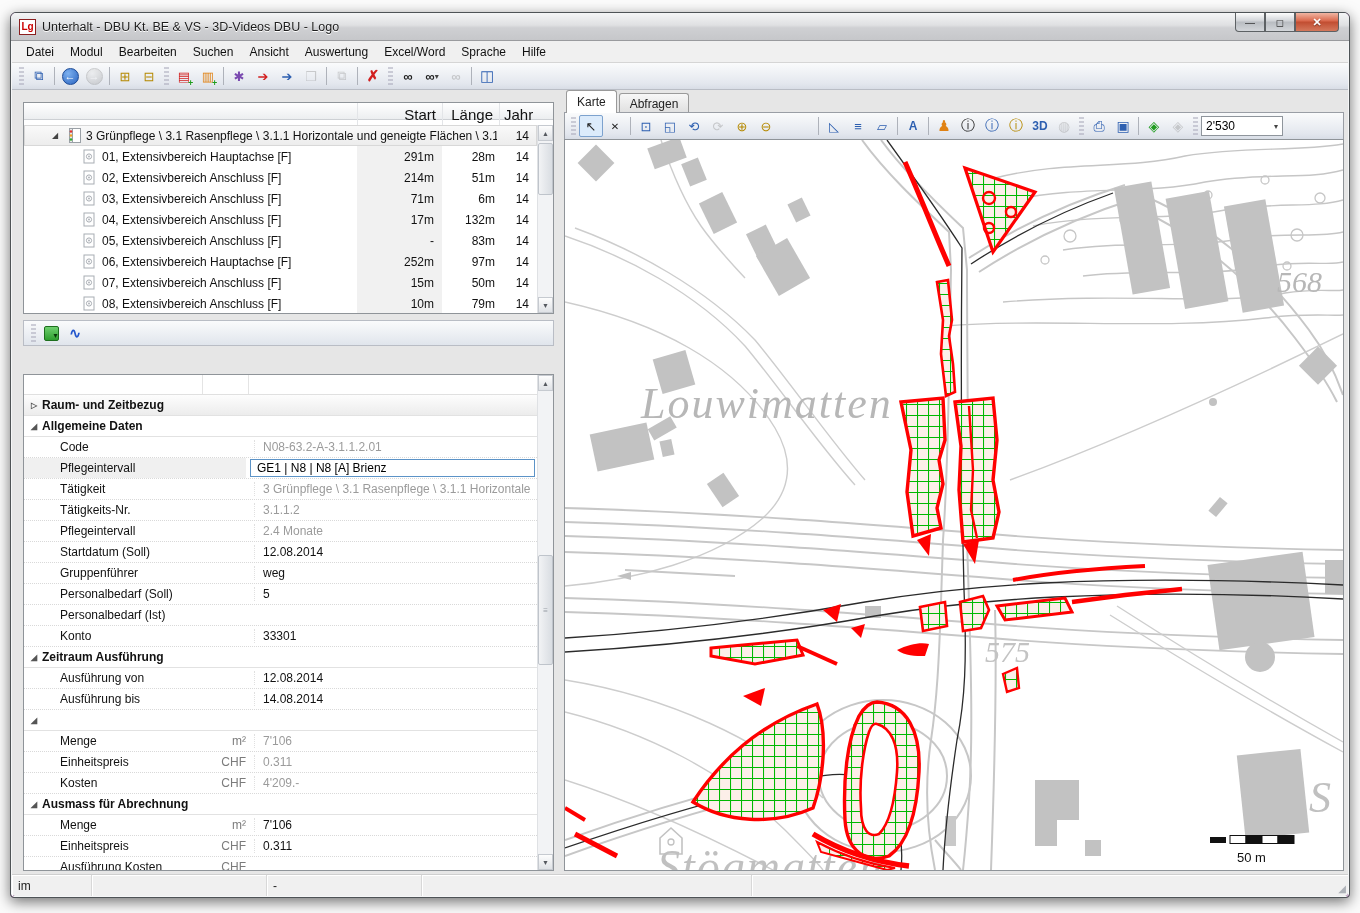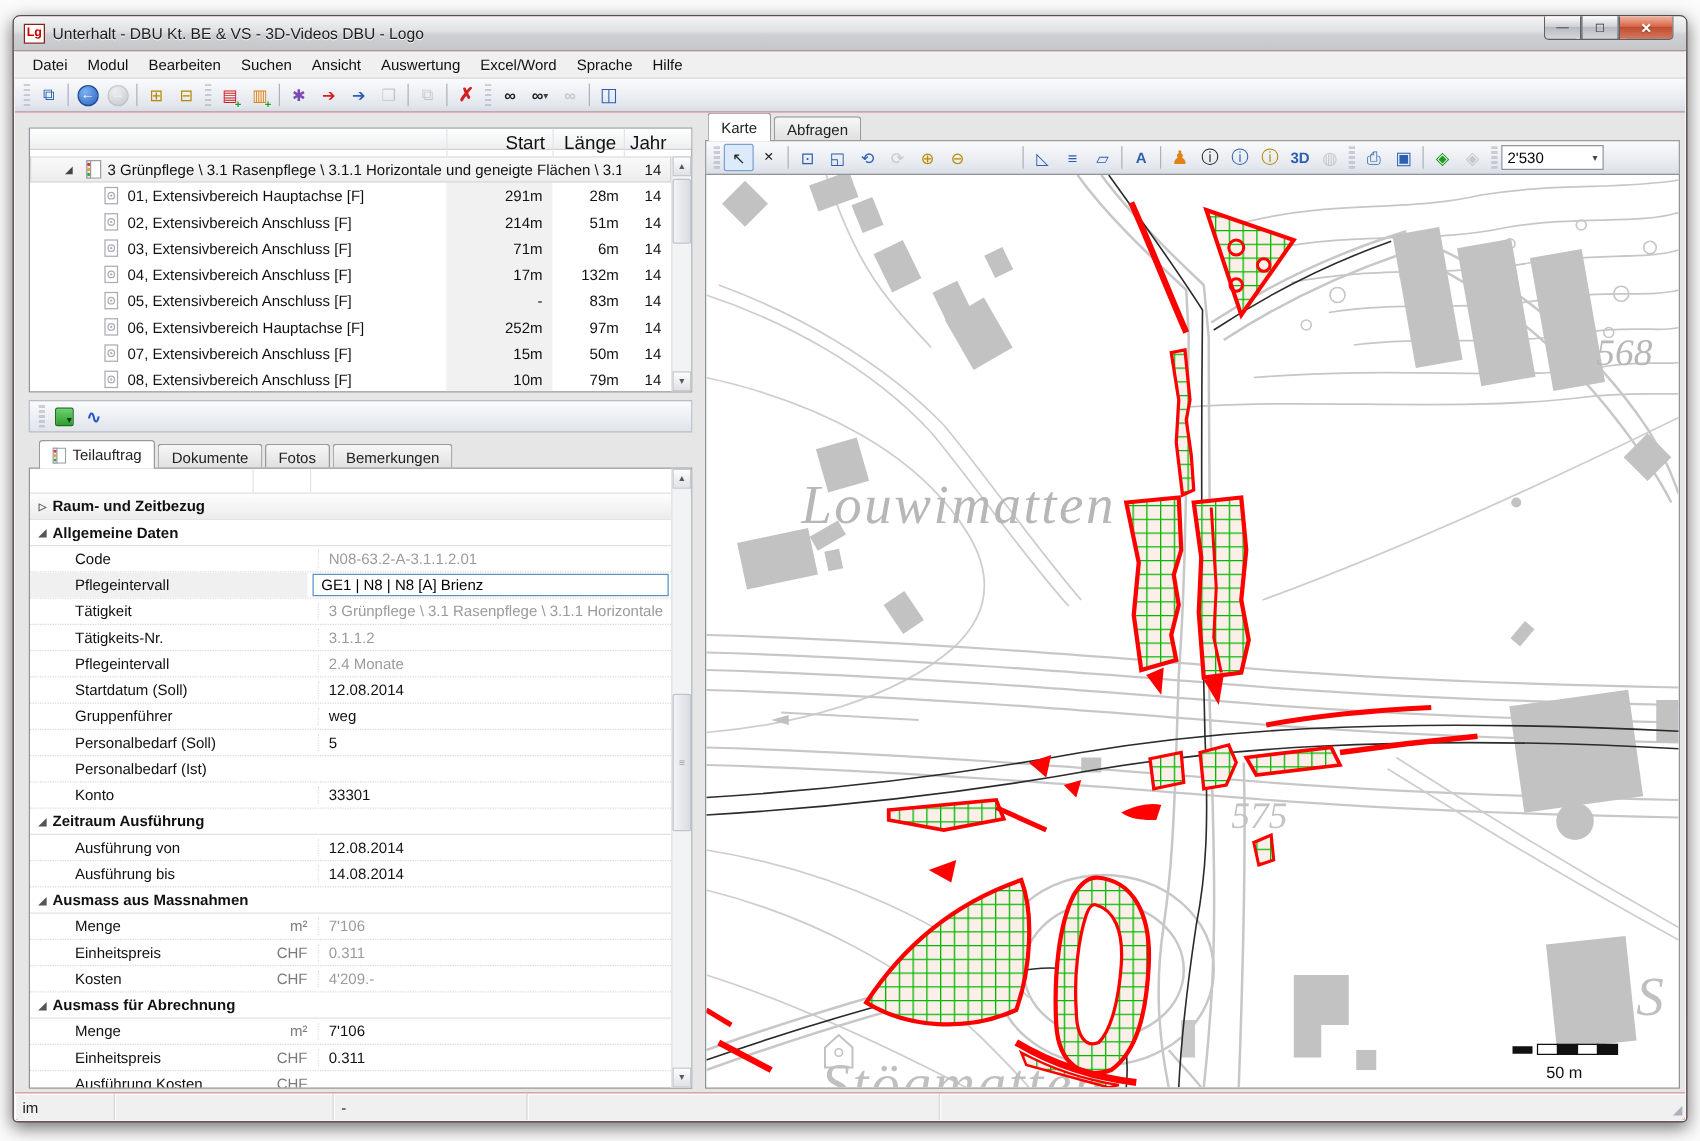--- a/index.html
+++ b/index.html
@@ -1,21 +1,21 @@
 <!DOCTYPE html>
 <html><head>
 <meta charset="utf-8">
 <style>
   * { margin:0; padding:0; box-sizing:border-box; }
   html,body { width:1360px; height:913px; background:#fff; font-family:"Liberation Sans",sans-serif; overflow:hidden; }
   .screen { position:relative; width:1360px; height:913px; background:#fbfbfb; }
 
   
   .window { position:absolute; left:10px; top:12px; width:1340px; height:886px;
-    background:#ef4444; border:1px solid #4e5356; border-radius:6px 6px 4px 4px;
+    background:#701a75; border:1px solid #4e5356; border-radius:6px 6px 4px 4px;
     box-shadow:0 4px 14px rgba(0,0,0,.55), inset 0 0 0 1px #f5f6f7; }
   .titlebar { position:absolute; left:0; top:0; right:0; height:28px;
     background:linear-gradient(#f4f5f6,#dfe0e2 45%,#cfd0d3 55%,#c6c7ca);
     border-radius:5px 5px 0 0; border-bottom:1px solid #9a9b9e; display:flex; align-items:center; padding:0 8px; }
   .app-ico { width:17px; height:16px; background:#fff; border:1px solid #8a1f1f; color:#c00;
     font-size:10px; font-weight:bold; display:flex; align-items:center; justify-content:center; margin-right:6px; }
   .title-text { font-size:12.5px; color:#1c1c1c; text-shadow:0 1px 0 #fff; }
   .cap-btns { position:absolute; right:10px; top:0; display:flex; }
   .cap-btn { width:30px; height:19px; border:1px solid #5d6164; border-top:none; background:linear-gradient(#fdfdfd,#cfd2d6 45%,#b8bcc1 50%,#d3d6da);
     display:flex; align-items:center; justify-content:center; font-size:10px; color:#333; }
@@ -332,41 +332,20 @@
       <div class="mini-bar">
         <div class="grip"></div>
         <div class="tb-btn">
           <span class="green-box">▾</span>
         </div>
         <div class="tb-btn">
           <span style="color:#2255cc;font-weight:bold;font-size:14px">∿</span>
         </div>
       </div>
 
-      <div class="tabs">
-        <div class="tab active">
-          <svg class="tab-ico" viewBox="0 0 11 13">
-              <rect x="0.5" y="0.5" width="10" height="12" fill="#fff" stroke="#9aa0a6"></rect>
-              <rect x="0.5" y="0.5" width="3" height="12" fill="#e8e8e8" stroke="#9aa0a6"></rect>
-              <circle cx="2" cy="3" r="1.1" fill="#e03030"></circle>
-              <circle cx="2" cy="6.5" r="1.1" fill="#f0a020"></circle>
-              <circle cx="2" cy="10" r="1.1" fill="#35a835"></circle>
-            </svg>
-          <span>Teilauftrag</span>
-        </div>
-        <div class="tab">
-            <span>Dokumente</span>
-          </div>
-        <div class="tab">
-            <span>Fotos</span>
-          </div>
-        <div class="tab">
-            <span>Bemerkungen</span>
-          </div>
-      </div>
 
       <div class="panel grid-panel">
         <div class="grid-headband">
           <div class="gh-div" style="left:178px"></div>
           <div class="gh-div" style="left:224px"></div>
         </div>
         <div class="grows">
 
           <div class="grow cat band">
             <span class="g-exp">▷</span>
@@ -427,21 +406,20 @@
             <span class="lbl">Ausführung von</span>
             <span class="val">12.08.2014</span>
           </div>
           <div class="grow">
             <span class="lbl">Ausführung bis</span>
             <span class="val">14.08.2014</span>
           </div>
 
           <div class="grow cat">
             <span class="g-exp">◢</span>
-            <span class="lbl">Ausmass aus Massnahmen</span>
           </div>
           <div class="grow ro">
             <span class="lbl">Menge</span>
             <span class="unit">m²</span>
             <span class="val">7'106</span>
           </div>
           <div class="grow ro">
             <span class="lbl">Einheitspreis</span>
             <span class="unit">CHF</span>
             <span class="val">0.311</span>

